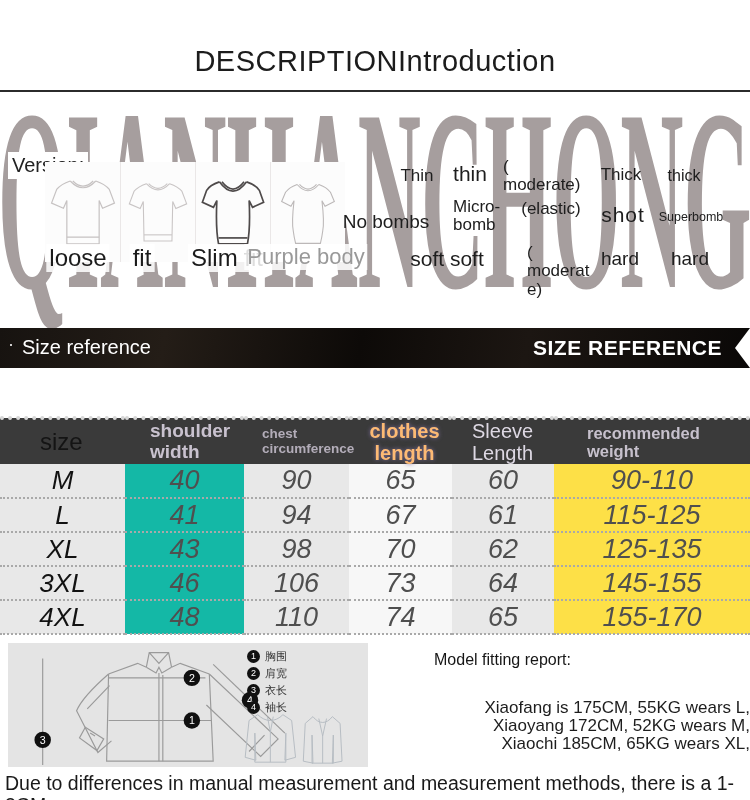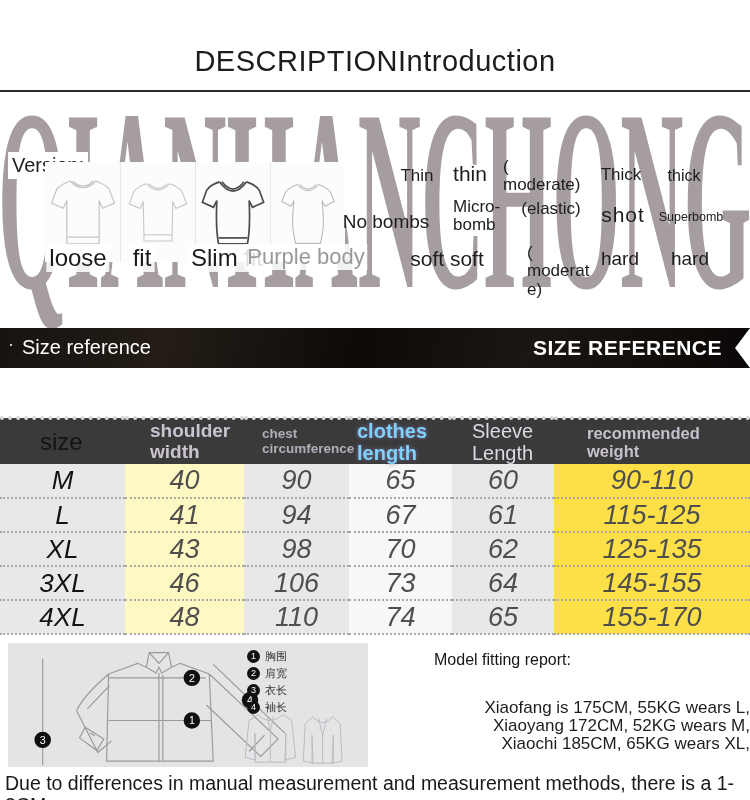--- a/index.html
+++ b/index.html
@@ -63,29 +63,29 @@
 
   
   table.size-table { width:750px; border-collapse:collapse; table-layout:fixed;
                      border-top:4px dotted #d6d6d6;margin-top:48px; }
   .size-table thead tr { height:45px; background:#3a3a3a; }
   .size-table th { white-space:pre-line; line-height:1.1; text-align:left;
                    font-weight:bold; vertical-align:middle; }
   th.h1 { font-size:24px; color:#141414; padding-left:40px; font-weight:normal; }
   th.h2 { font-size:19px; color:#c9c2cf; padding-left:25px; }
   th.h3 { font-size:13.5px; color:#b3adb9; padding-left:18px; }
-  th.h4 { font-size:20px; color:#7dd3fc; padding-left:8px; text-shadow:0 0 4px #7e6f9e; }
+  th.h4 { font-size:20px; color:#fdba74; padding-left:8px; text-shadow:0 0 4px #7e6f9e;text-align:center; }
   th.h5 { font-size:20px; color:#ddd8e3; padding-left:20px; font-weight:normal; }
   th.h6 { font-size:16.5px; color:#c6c0cc; padding-left:33px; }
   .size-table tbody tr { height:34px; }
   .size-table tbody tr td { border-bottom:2px dotted #a9a9a9; text-align:center;
     font-style:italic; font-size:27px; color:#4f4f4f; vertical-align:middle; }
   .size-table tbody td.c1 { font-size:26px; color:#121212; }
   td.c1,th.h1 { background:#e8e8e8; }
-  td.c2 { background:#fef9c3; }
+  td.c2 { background:#14b8a6; }
   td.c3 { background:#e8e8e8; }
   td.c4 { background:#f7f7f7; }
   td.c5 { background:#e8e8e8; }
   td.c6 { background:#fde047; }
   thead th { background:#3a3a3a !important; }
 
   
   .bottom { display:flex; margin-top:8px; height:124px; }
   .diagram-panel { position:relative; width:360px; height:124px; margin-left:8px;
                    background:#e4e4e4; }

